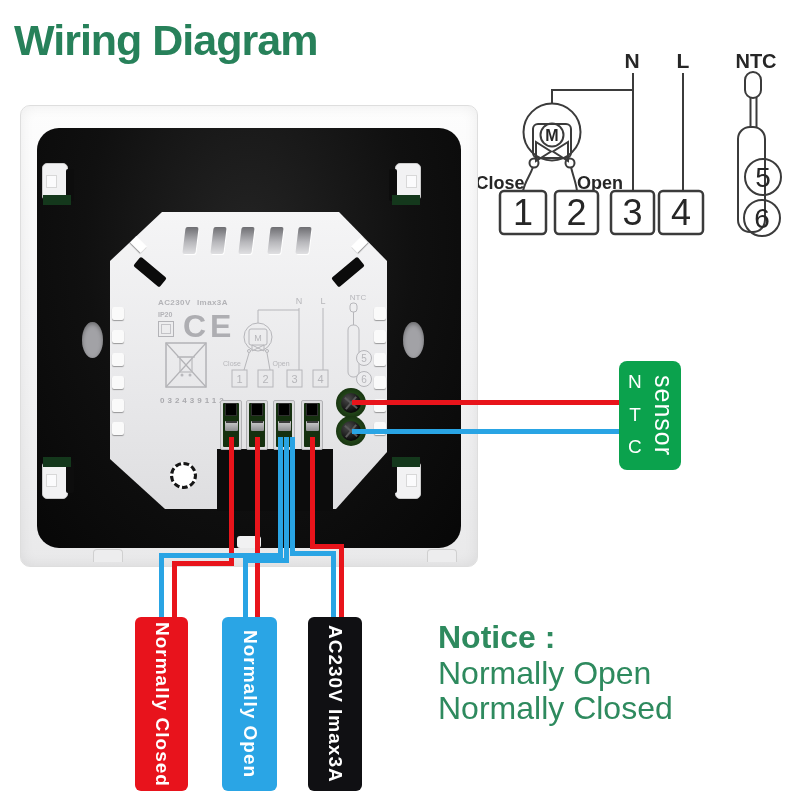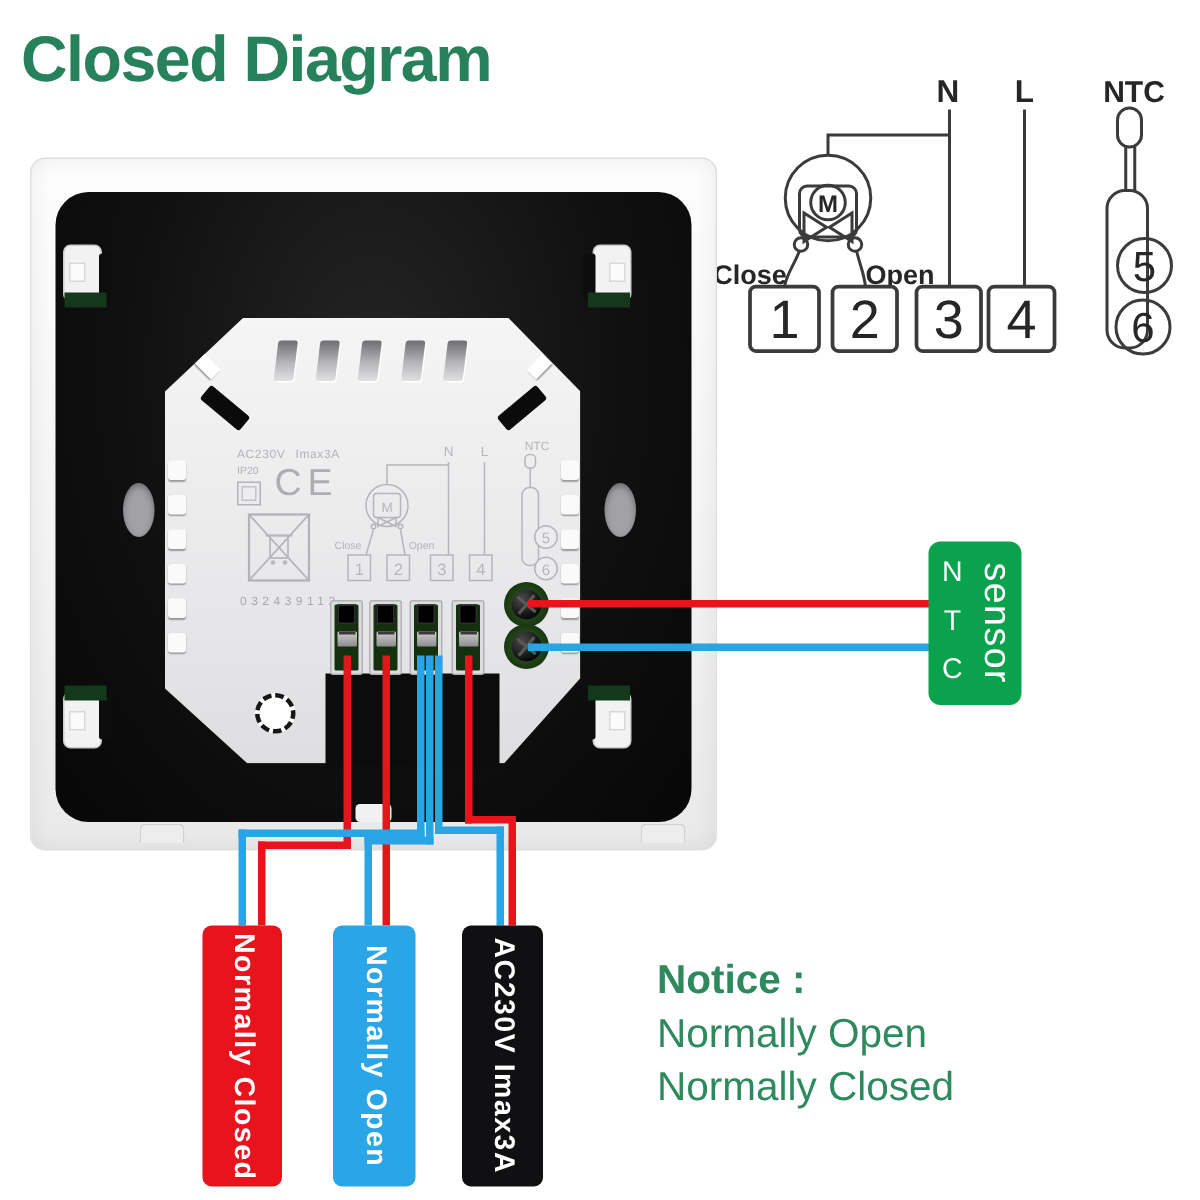--- a/index.html
+++ b/index.html
@@ -34,22 +34,22 @@
             background:linear-gradient(180deg,#f5f5f6,#e7e7e9 65%,#dedee0);
             clip-path:polygon(52px 0,229px 0,277px 49px,277px 240px,226px 297px,55px 297px,0 247px,0 49px); }
   #module-notch { left:197px; top:344px; width:116px; height:62px; background:#0c0c0c; }
   .vent { top:122px; width:13px; height:27px; border-radius:2px; transform:skewX(-7deg);
           background:linear-gradient(180deg,#6e6e72,#b6b6ba 55%,#e0e0e2); box-shadow:1px 1px 0 #ffffff; }
   .ctab { top:135px; width:15px; height:9px; background:#ffffff; box-shadow:0 1px 1px rgba(0,0,0,.4); }
   .wedge { top:161px; width:34px; height:12px; background:#0b0b0b; border-radius:2px; }
   .smark { width:12px; height:13px; background:#fafafa; border-radius:2px; box-shadow:0 1px 1px rgba(0,0,0,.35); }
   .oval { top:217px; width:21px; height:36px; border-radius:50%; background:#a2a2a6;
           box-shadow:inset 0 2px 4px rgba(0,0,0,.35); }
-  .print { color:#b3b3b7; }
-  #ce-mark { left:163px; top:203px; font-size:25px; letter-spacing:4px; color:#aeaeb2; }
+  .print { color:#b3b3b7;font-weight:bold; }
+  #ce-mark { left:163px; top:203px; font-size:32px; letter-spacing:4px; color:#aeaeb2; }
   #ip-square { left:138px; top:216px; width:16px; height:16px; border:1px solid #b3b3b7; }
   #ip-square div { margin:2px; width:10px; height:10px; border:1px solid #c3c3c7; }
   #serial { left:140px; top:291px; font-size:8px; letter-spacing:3px; color:#a9a9ad; }
   #dashed-hole { left:150px; top:357px; width:27px; height:27px; border:3px dashed #161616;
                  border-radius:50%; background:#ffffff; }
   .conn { top:295px; width:22px; height:50px; background:#dcdcde; border:1px solid #b2b2b5; border-radius:2px; z-index:13; }
   .conn .body { margin:2px auto 0; width:16px; height:44px; background:#15300f; border-radius:1px; }
   .conn .hole { margin:2px auto 0; width:12px; height:13px; background:#000; border:1px solid #2e2e2e; }
   .conn .screw{ margin:5px auto 0; width:13px; height:10px; border-radius:1px;
                 background:linear-gradient(180deg,#cfcfcf,#8d8d90); }
@@ -80,27 +80,27 @@
 
   
   #sensor-box { left:619px; top:361px; width:62px; height:109px; background:#0BA24D;
                 border-radius:8px; z-index:40; display:flex; color:#fff; }
   #sensor-box .ntc-col { width:45%; display:flex; flex-direction:column; align-items:center;
                          justify-content:space-between; padding:10px 0 12px 4px; font-size:19px; font-weight:500; }
   #sensor-box .sensor-col { flex:1; display:flex; align-items:center; justify-content:center; }
   #sensor-box .sensor-col span { writing-mode:vertical-rl; font-size:25px; letter-spacing:1px; }
 
   
-  #notice { left:438px; top:636px; color:#2E8A5E; font-size:27px; line-height:35.5px; z-index:40; }
+  #notice { left:438px; top:620px; color:#2E8A5E; font-size:32px; line-height:35.5px; z-index:40; }
   #notice .nt { font-weight:700; }
 </style>
 </head>
 <body>
 
-<div class="abs" id="title">Closed Diagram</div>
+<div class="abs" id="title">Wiring Diagram</div>
 
 <svg class="abs" id="schematic" width="314" height="206" viewBox="478 42 314 206">
   <text x="632" y="68" text-anchor="middle" font-size="21" font-weight="600">N</text>
   <text x="683" y="68" text-anchor="middle" font-size="21" font-weight="600">L</text>
   <text x="756" y="68" text-anchor="middle" font-size="20" font-weight="600">NTC</text>
   <line class="ln" x1="633" y1="73" x2="633" y2="191"></line>
   <line class="ln" x1="683" y1="73" x2="683" y2="191"></line>
   <polyline class="ln" points="552,104 552,90 633,90"></polyline>
   <g>
     <circle class="ln" cx="552" cy="132" r="28.5" fill="#ffffff"></circle>

